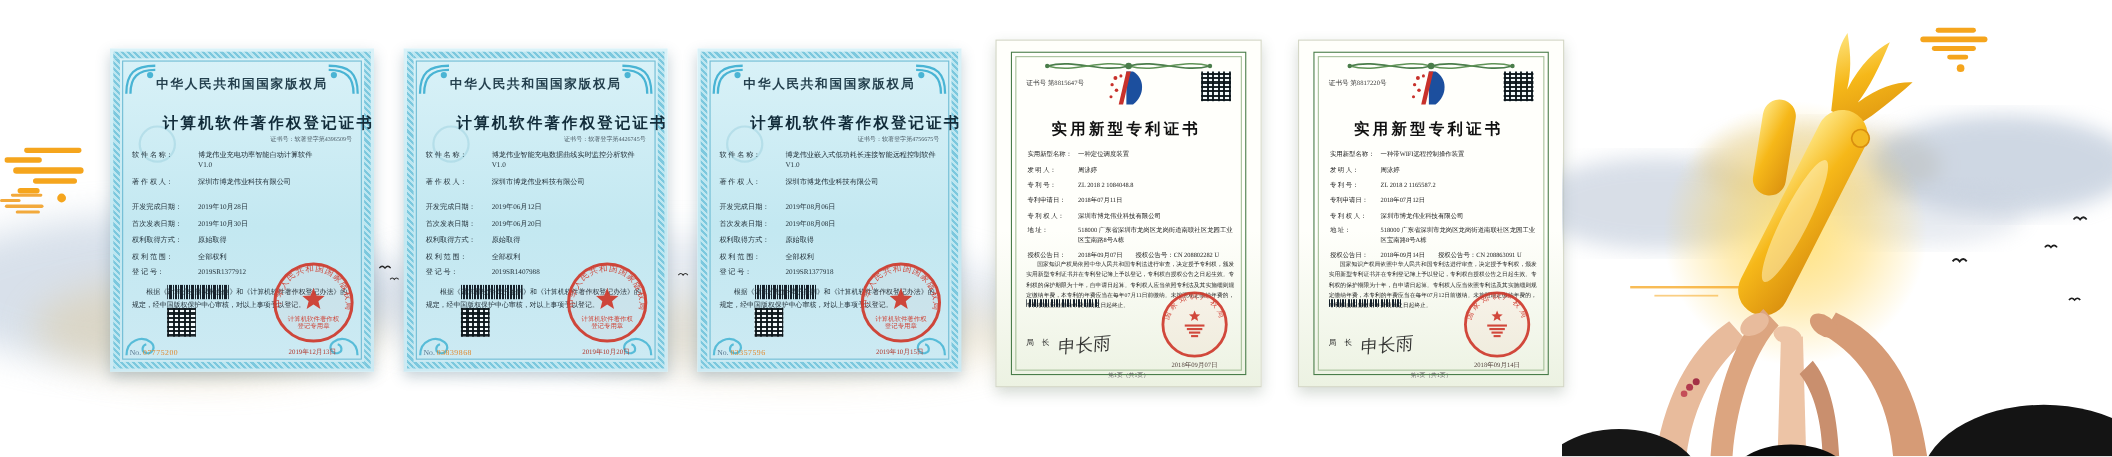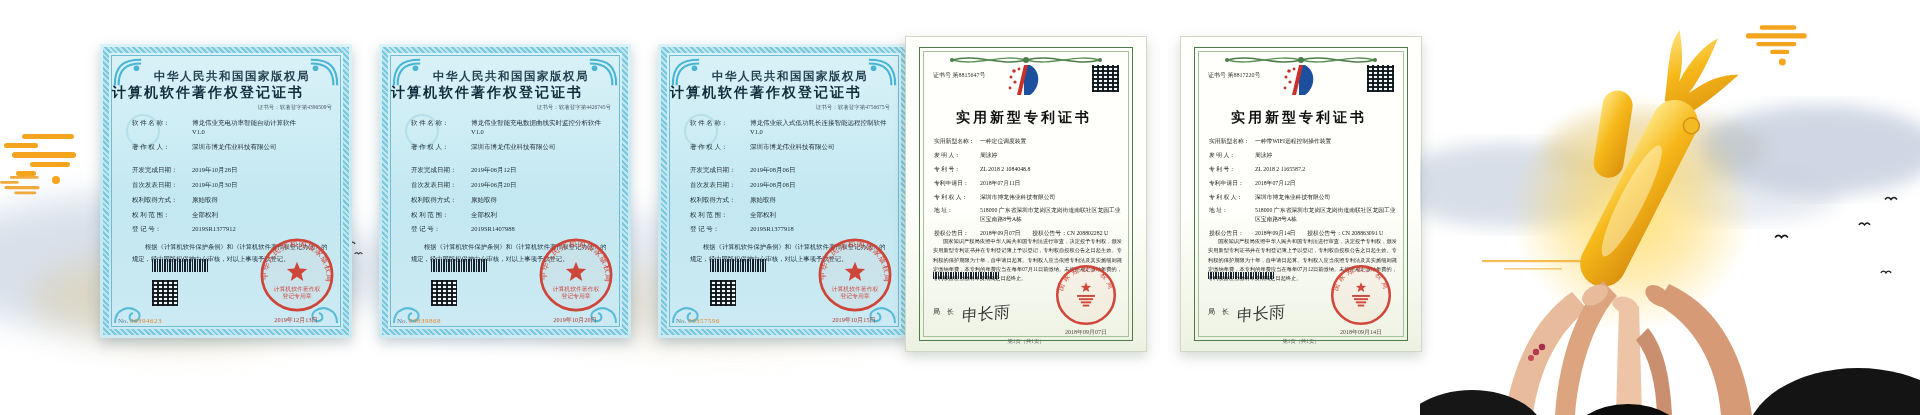--- a/index.html
+++ b/index.html
@@ -20,35 +20,35 @@
   .bird{position:absolute;}
 
   
   #blue-host{position:absolute;left:100px;top:44px;display:flex;gap:27px;}
   #patent-host{position:absolute;left:905px;top:36px;display:flex;gap:33px;}
 
   .cert{position:relative;flex:0 0 auto;}
 
   
   .cert-blue{width:240px;height:294px;background:linear-gradient(180deg,#daf2f8,#c3e8f1 55%,#cdeaf3);
-             box-shadow:0 5px 12px rgba(50,90,110,.28);font-family:"Liberation Serif",serif;padding-left:12px;}
+             box-shadow:0 5px 12px rgba(50,90,110,.28);font-family:"Liberation Serif",serif;}
   .cert-blue::before{content:"";position:absolute;inset:3px;border:6px solid;
              border-image:repeating-linear-gradient(45deg,#7cc8de 0 2px,#bde6f0 2px 4px) 6;}
   .cert-blue::after{content:"";position:absolute;inset:11px;border:1px solid #6fbcd4;}
   .cb-corner{position:absolute;z-index:2;}
   .cb-corner.tl{left:12px;top:12px;}
   .cb-corner.tr{right:12px;top:12px;transform:scaleX(-1);}
   .cb-curl{position:absolute;bottom:13px;z-index:2;}
   .cb-curl.bl{left:13px;}
   .cb-curl.br{right:13px;transform:scaleX(-1);}
   .cb-watermark{position:absolute;left:26px;top:70px;width:30px;height:30px;border-radius:50%;
              border:2px solid rgba(120,185,205,.28);}
   .cb-authority{position:relative;margin-top:25px;text-align:center;font-weight:bold;font-size:11.5px;
              letter-spacing:1.5px;color:#24404e;z-index:3;}
-  .cb-title{position:relative;margin-top:0;text-align:left;font-weight:bold;font-size:14px;
+  .cb-title{position:relative;margin-top:19px;text-align:right;font-weight:bold;font-size:14px;
              letter-spacing:2px;color:#122c3a;z-index:3;}
   .cb-no{margin:2px 20px 0 0;text-align:right;font-size:5.5px;color:#4a5a64;}
   .cb-fields{margin:7px 18px 0 20px;position:relative;z-index:3;}
   .cb-row{display:flex;font-size:6.5px;color:#23313a;margin-bottom:5.5px;line-height:1.45;}
   .cb-row:nth-child(3){margin-top:13px;}
   .cb-row .lbl{flex:0 0 60px;}
   .cb-row .val{white-space:pre-line;}
   .cb-statement{margin:7px 20px 0;font-size:6.3px;line-height:1.95;color:#23313a;text-indent:13px;
              position:relative;z-index:3;}
   .barcode{background:repeating-linear-gradient(90deg,#15202a 0 1px,transparent 1px 2px,
@@ -214,21 +214,21 @@
     <div class="cb-qr qr"></div>
     <svg class="cb-seal" viewBox="0 0 100 100">
       <circle cx="50" cy="50" r="45" fill="rgba(255,80,60,0.04)" stroke="#cf3a2d" stroke-width="3.5"></circle>
       <path id="cbArcTop" d="M13 60 A38 38 0 1 1 87 60" fill="none"></path>
       <text font-size="10" fill="#cf3a2d" letter-spacing="1"><textPath href="#cbArcTop" startOffset="4">中华人民共和国国家版权局</textPath></text>
       <path d="M50 33 L53.5 41.8 L63 42.4 L55.7 48.4 L58 57.6 L50 52.4 L42 57.6 L44.3 48.4 L37 42.4 L46.5 41.8 Z" fill="#cf3a2d"></path>
       <text x="50" y="71" text-anchor="middle" font-size="7.5" fill="#cf3a2d">计算机软件著作权</text>
       <text x="50" y="80" text-anchor="middle" font-size="7.5" fill="#cf3a2d">登记专用章</text>
     </svg>
     <div class="cb-seal-date">2019年12月13日</div>
-    <div class="cb-serial"><span class="pfx">No.</span> <span class="num">06394623</span></div>
+    <div class="cb-serial"><span class="pfx">No.</span> <span class="num">07775200</span></div>
   </div>
 
   <div class="cert cert-blue">
     <svg class="cb-corner tl" width="32" height="32" viewBox="0 0 34 34">
           <path d="M3 31 C3 11 11 4 31 4 M7 31 C7 15 14 8 31 8" stroke="#49b4d4" fill="none" stroke-width="2.2"></path>
           <circle cx="26" cy="13" r="3" fill="#49b4d4"></circle>
         </svg>
     <svg class="cb-corner tr" width="32" height="32" viewBox="0 0 34 34">
           <path d="M3 31 C3 11 11 4 31 4 M7 31 C7 15 14 8 31 8" stroke="#49b4d4" fill="none" stroke-width="2.2"></path>
           <circle cx="26" cy="13" r="3" fill="#49b4d4"></circle>

